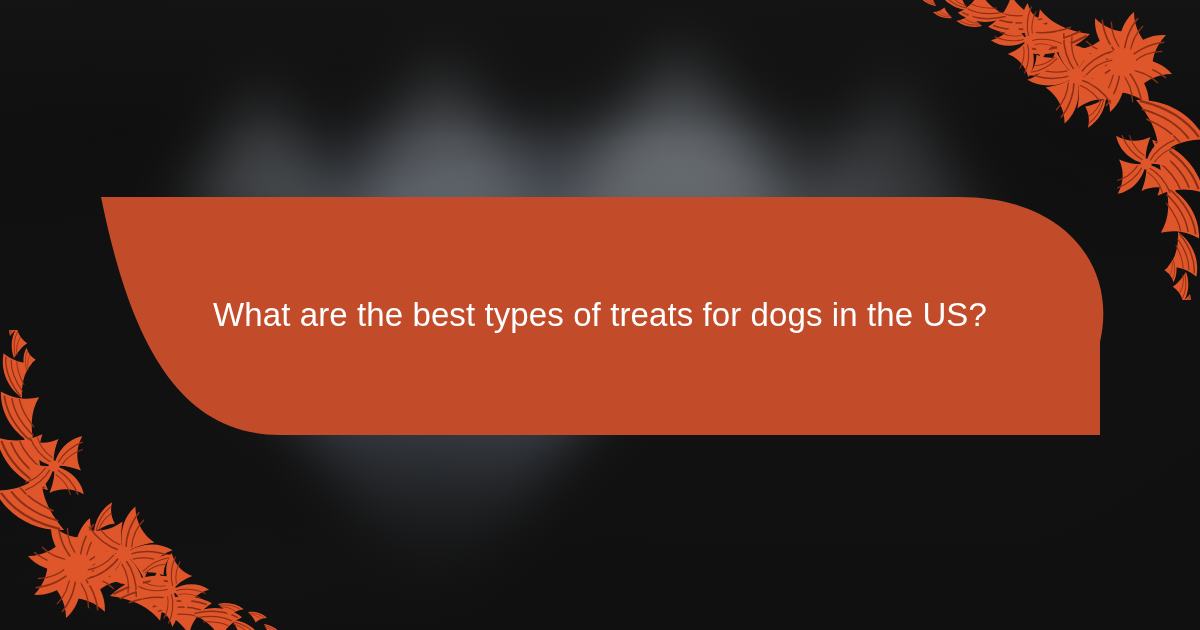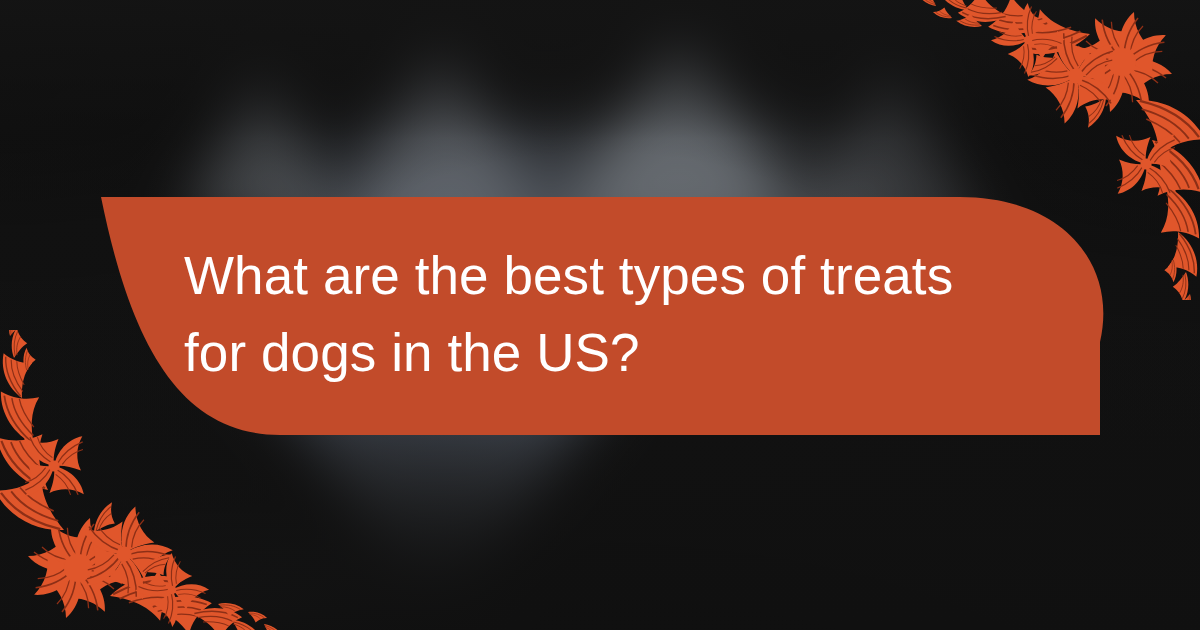--- a/index.html
+++ b/index.html
@@ -98,21 +98,21 @@
     position: absolute;
     left: 160px;
     top: 195px;
     width: 880px;
     height: 240px;
     display: flex;
     align-items: center;
     justify-content: center;
     text-align: left;
     color: #ffffff;
-    font-size: 53px;
+    font-size: 33px;
     line-height: 1.45;
     font-weight: 400;
     letter-spacing: 0.1px;
     padding: 0 24px;
     box-sizing: border-box;
   }
 </style>
 </head>
 <body>
 

